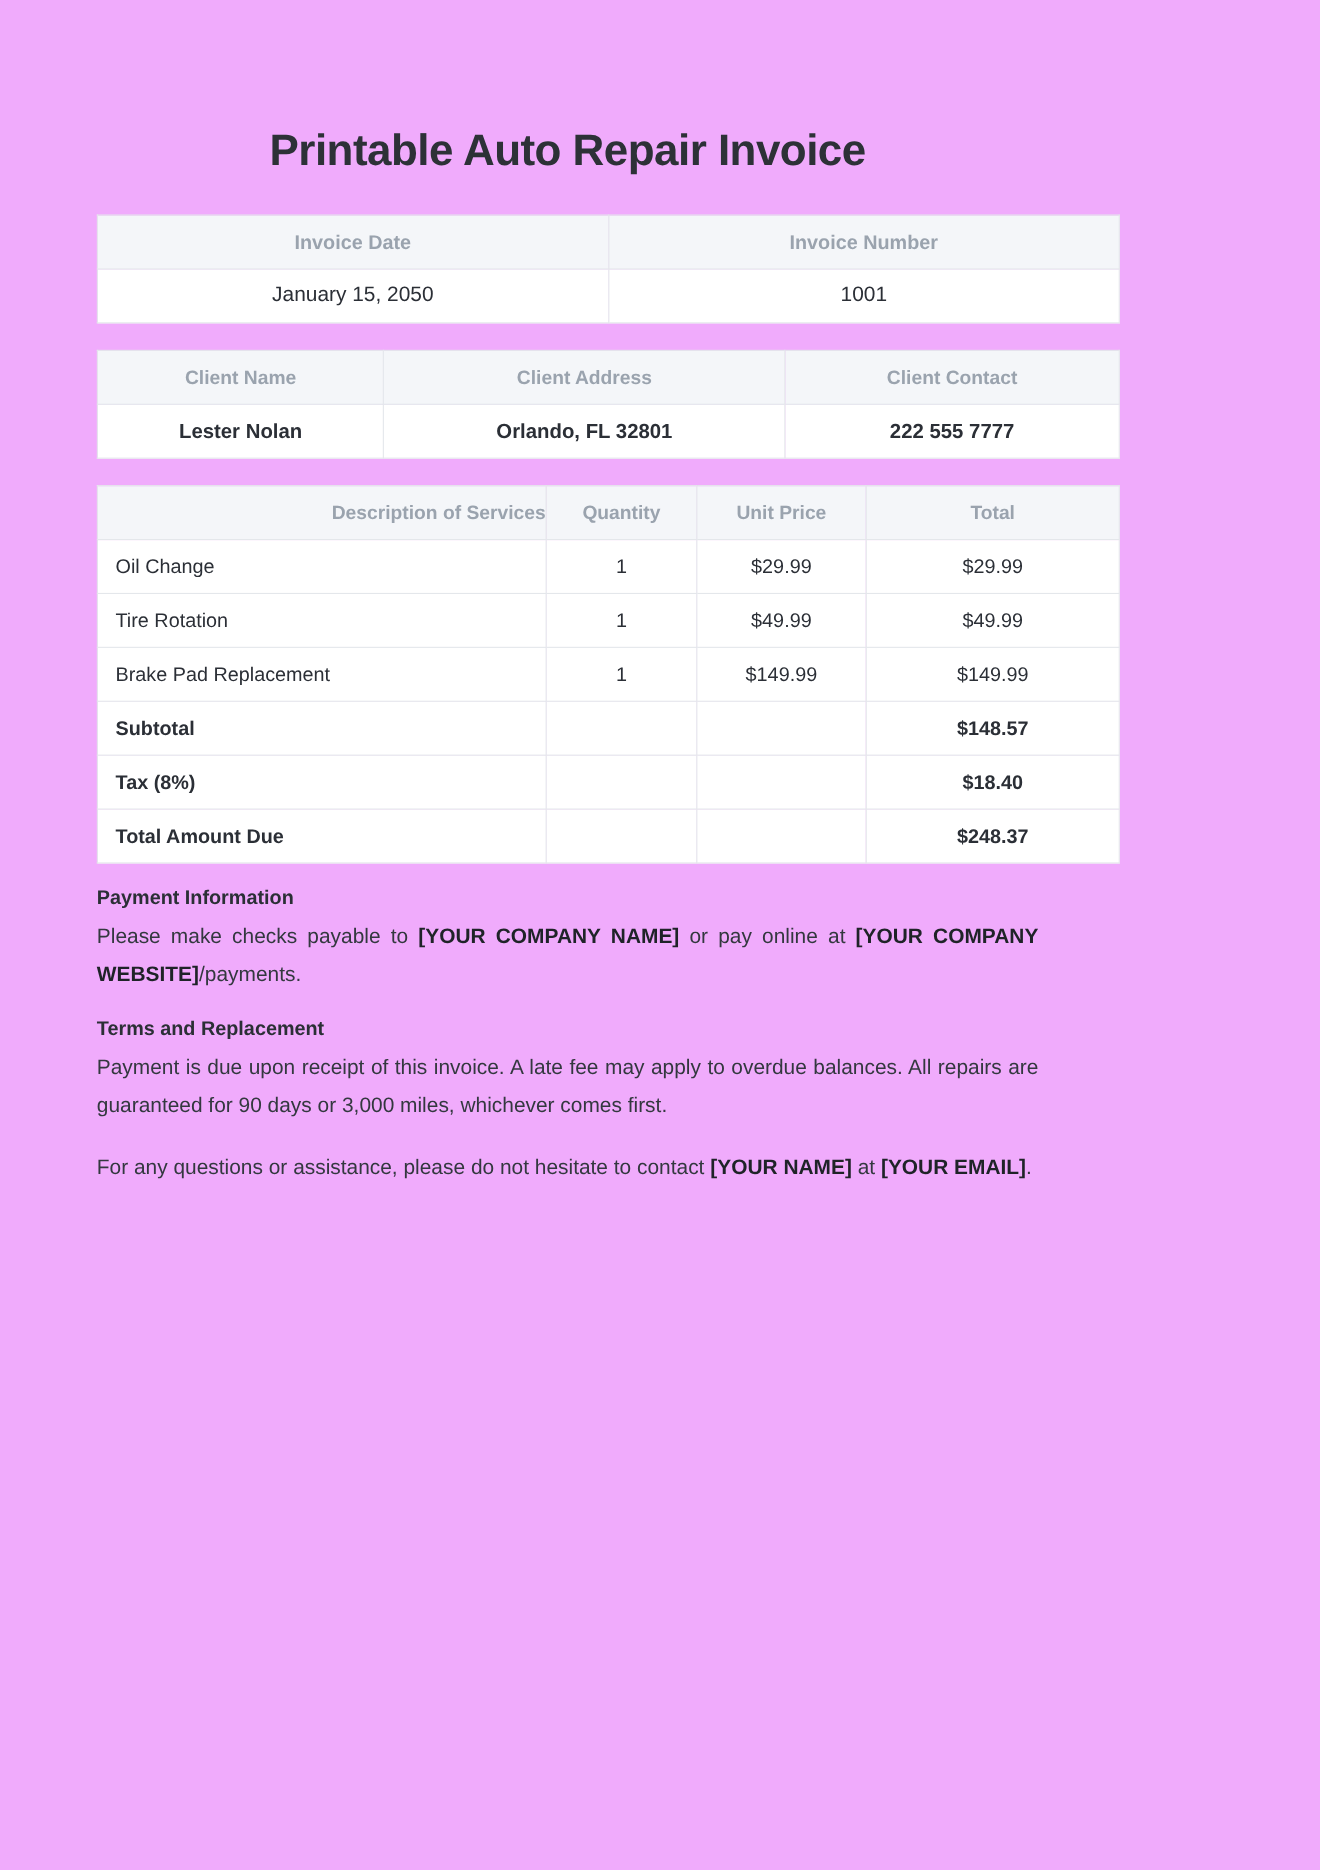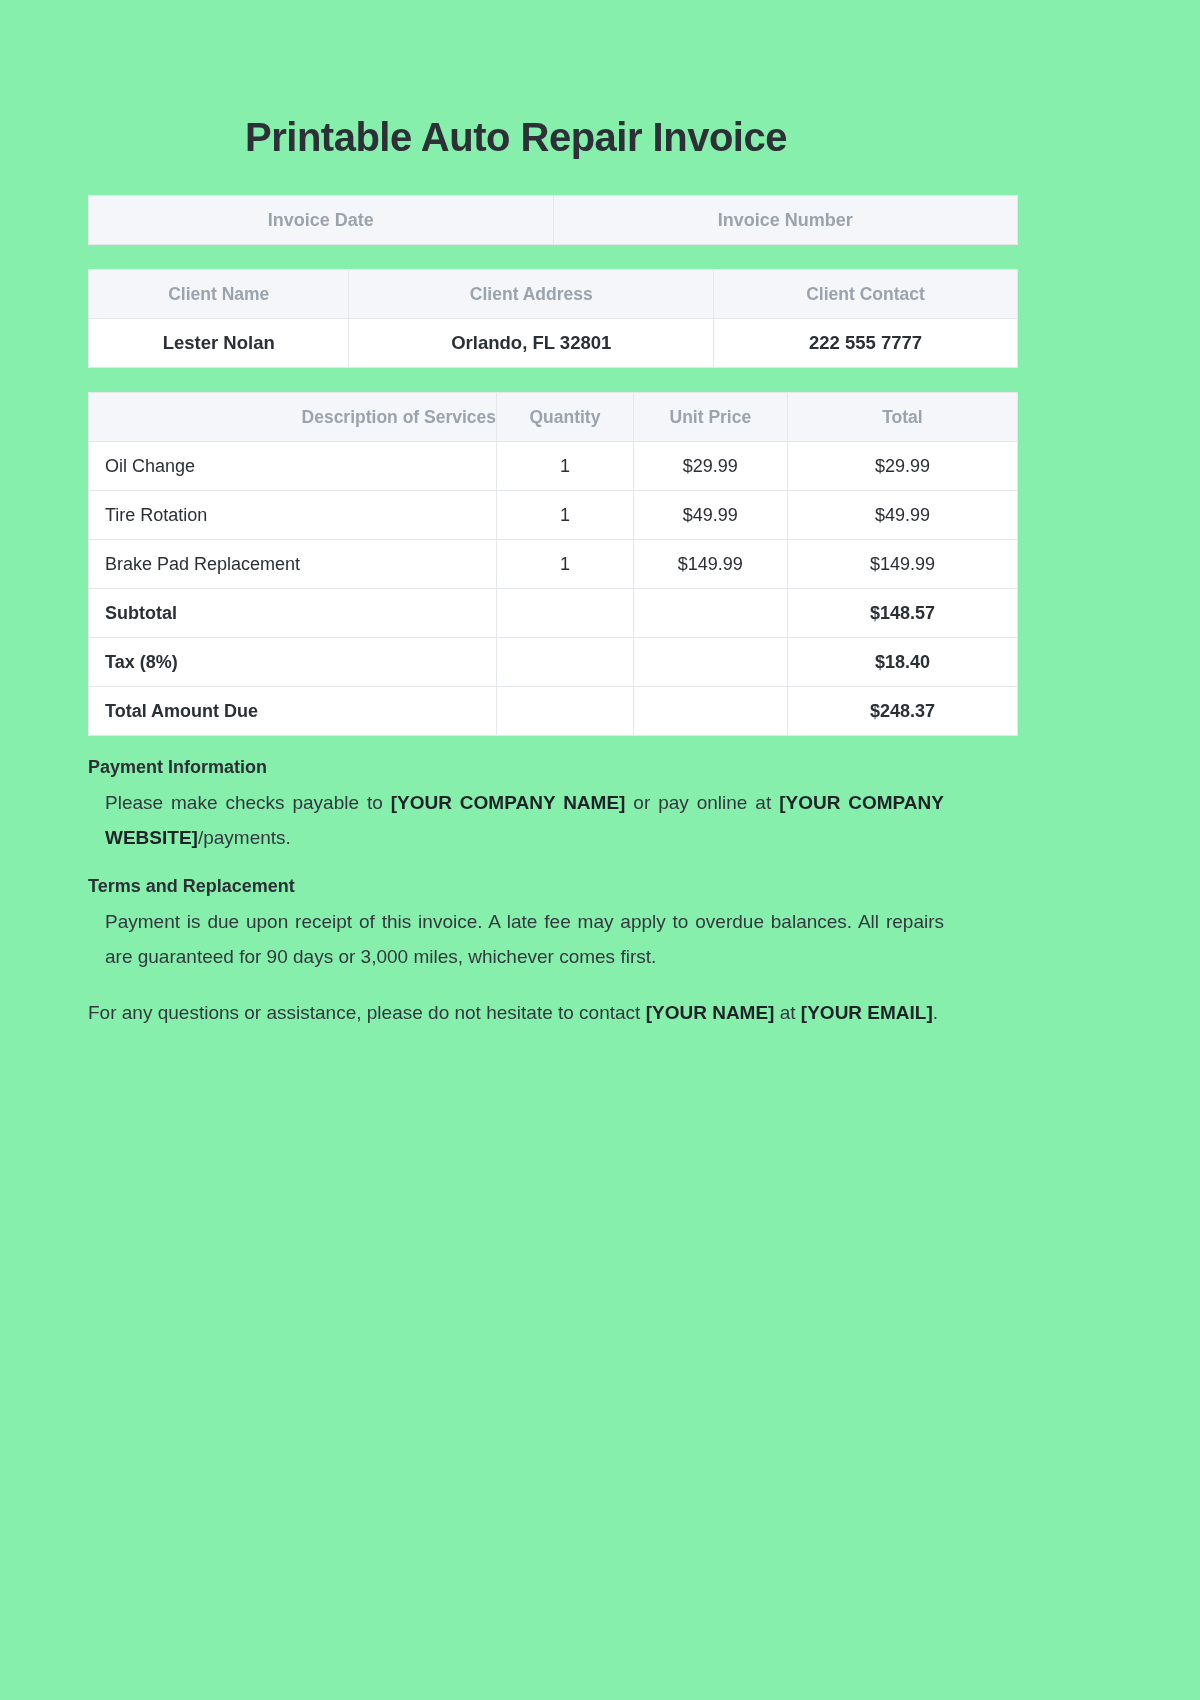--- a/index.html
+++ b/index.html
@@ -11,21 +11,21 @@
     width: 1200px;
     height: 1700px;
     font-family: "Liberation Sans", sans-serif;
     color: #2b2f36;
     -webkit-font-smoothing: antialiased;
   }
   .page {
     position: relative;
     width: 1200px;
     height: 1700px;
-    background: #86efac;
+    background: #f0abfc;
     box-sizing: border-box;
     padding: 0;
     overflow: hidden;
   }
   .content {
     position: absolute;
     left: 88px;
     top: 0;
     width: 856px;
   }
@@ -93,37 +93,41 @@
     line-height: 1.5;
   }
   p.para {
     font-size: 19px;
     line-height: 1.85;
     color: #33383f;
     margin: 6px 0 0 0;
     text-align: justify;
     text-justify: inter-word;
   }
-  p.para.tight { margin-top: 4px; margin-left: 17px; }
+  p.para.tight { margin-top: 4px; }
   p.para b { font-weight: bold; color: #1f2328; }
   .gap { height: 14px; }
 </style>
 </head>
 <body>
 
 <div class="page">
   <div class="content">
 
     <h1 class="doc-title">Printable Auto Repair Invoice</h1>
 
     <table class="tbl-invoice">
       <tbody>
         <tr>
           <th>Invoice Date</th>
           <th>Invoice Number</th>
+        </tr>
+        <tr>
+          <td>January 15, 2050</td>
+          <td>1001</td>
         </tr>
       </tbody>
     </table>
 
     <table class="tbl-client">
       <colgroup>
         <col style="width:240px">
         <col style="width:336px">
         <col style="width:280px">
       </colgroup>

